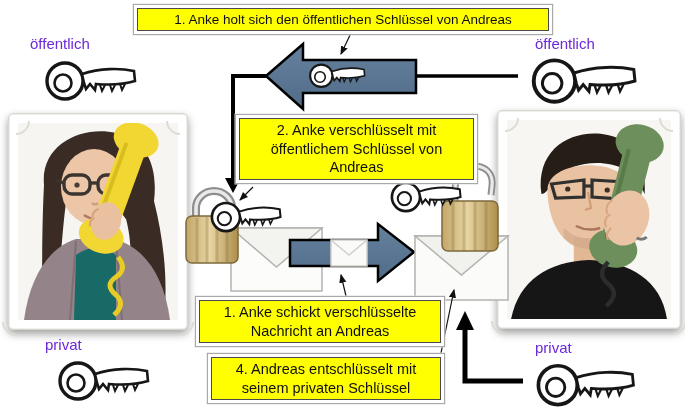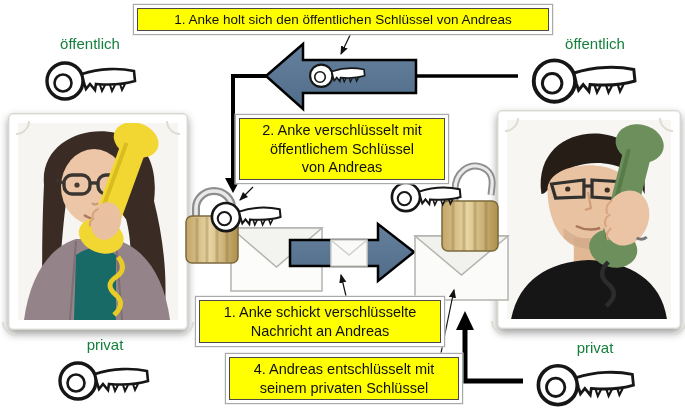--- a/index.html
+++ b/index.html
@@ -6,21 +6,21 @@
   #stage{position:relative;width:685px;height:411px;background:#ffffff;overflow:hidden;
          font-family:"Liberation Sans","DejaVu Sans",sans-serif;color:#111;}
 
   
   .note{position:absolute;background:#ffffff;border:1px solid #a9a9a9;padding:3px;
         box-sizing:border-box;z-index:30;box-shadow:0 0 0 0.5px #ddd;}
   .note-inner{background:#ffff00;border:1px solid #4a4a4a;padding:2px 19px;
         text-align:center;font-size:14.5px;line-height:1.28;color:#101010;}
   #note1 .note-inner{font-size:13.5px;white-space:nowrap;}
 
-  .klabel{position:absolute;text-align:center;font-size:15px;color:#15803d;z-index:20;}
+  .klabel{position:absolute;text-align:left;font-size:15px;color:#6d28d9;z-index:20;}
 
   
   .photo-frame{position:absolute;background:#fff;border:1px solid #d7d7d1;border-radius:5px;
         padding:9px;box-sizing:border-box;z-index:5;
         box-shadow:0 4px 9px rgba(0,0,0,0.38), inset 0 0 0 1px #efefeb;}
   .photo-frame svg{display:block;width:100%;height:100%;}
   .curl{position:absolute;width:24px;height:24px;border-radius:50%;
         border:2px solid #dddcd4;border-color:transparent transparent #dddcd4 transparent;
         z-index:6;}
   .curl.tl{left:-7px;top:-7px;transform:rotate(-45deg);}
@@ -182,23 +182,23 @@
   </svg>
 
   <div class="klabel" style="left:30px;top:35px;width:120px;">öffentlich</div>
   <div class="klabel" style="left:535px;top:35px;width:120px;">öffentlich</div>
   <div class="klabel" style="left:45px;top:336px;width:120px;">privat</div>
   <div class="klabel" style="left:535px;top:339px;width:120px;">privat</div>
 
   <div class="note" id="note1" style="left:133px;top:4px;width:420px;">
     <div class="note-inner">1. Anke holt sich den öffentlichen Schlüssel von Andreas</div>
   </div>
-  <div class="note" id="note2" style="left:235px;top:114px;width:214px;">
+  <div class="note" id="note2" style="left:235px;top:114px;width:243px;">
     <div class="note-inner">2. Anke verschlüsselt mit öffentlichem Schlüssel von Andreas</div>
   </div>
   <div class="note" id="note3" style="left:195px;top:296px;width:250px;">
     <div class="note-inner">1. Anke schickt verschlüsselte Nachricht an Andreas</div>
   </div>
-  <div class="note" id="note4" style="left:225px;top:353px;width:238px;">
+  <div class="note" id="note4" style="left:207px;top:353px;width:238px;">
     <div class="note-inner">4. Andreas entschlüsselt mit seinem privaten Schlüssel</div>
   </div>
 
 </div>
 
 </body></html>

